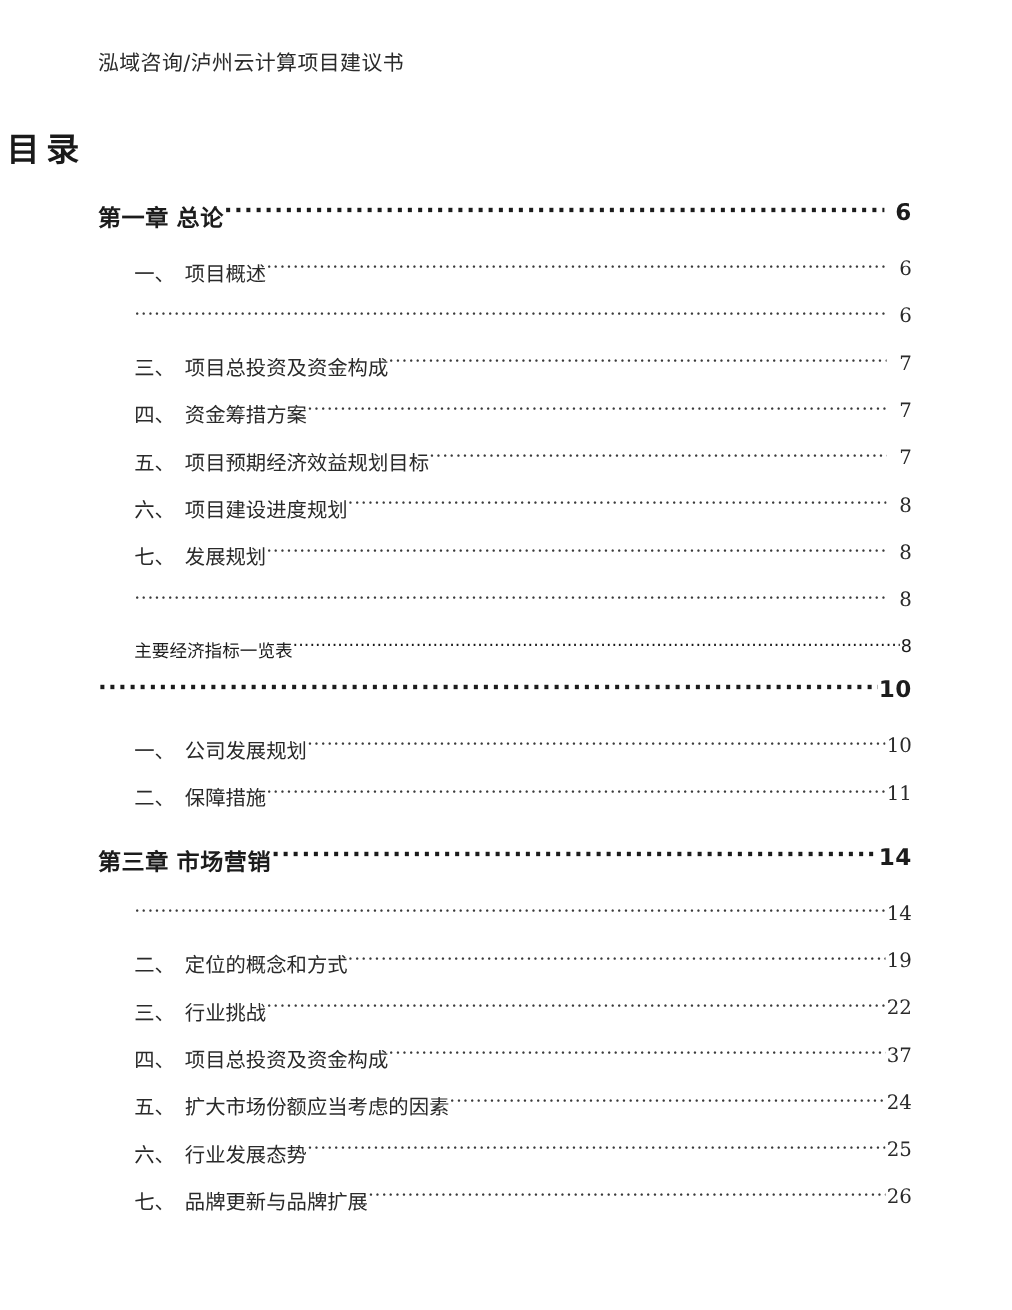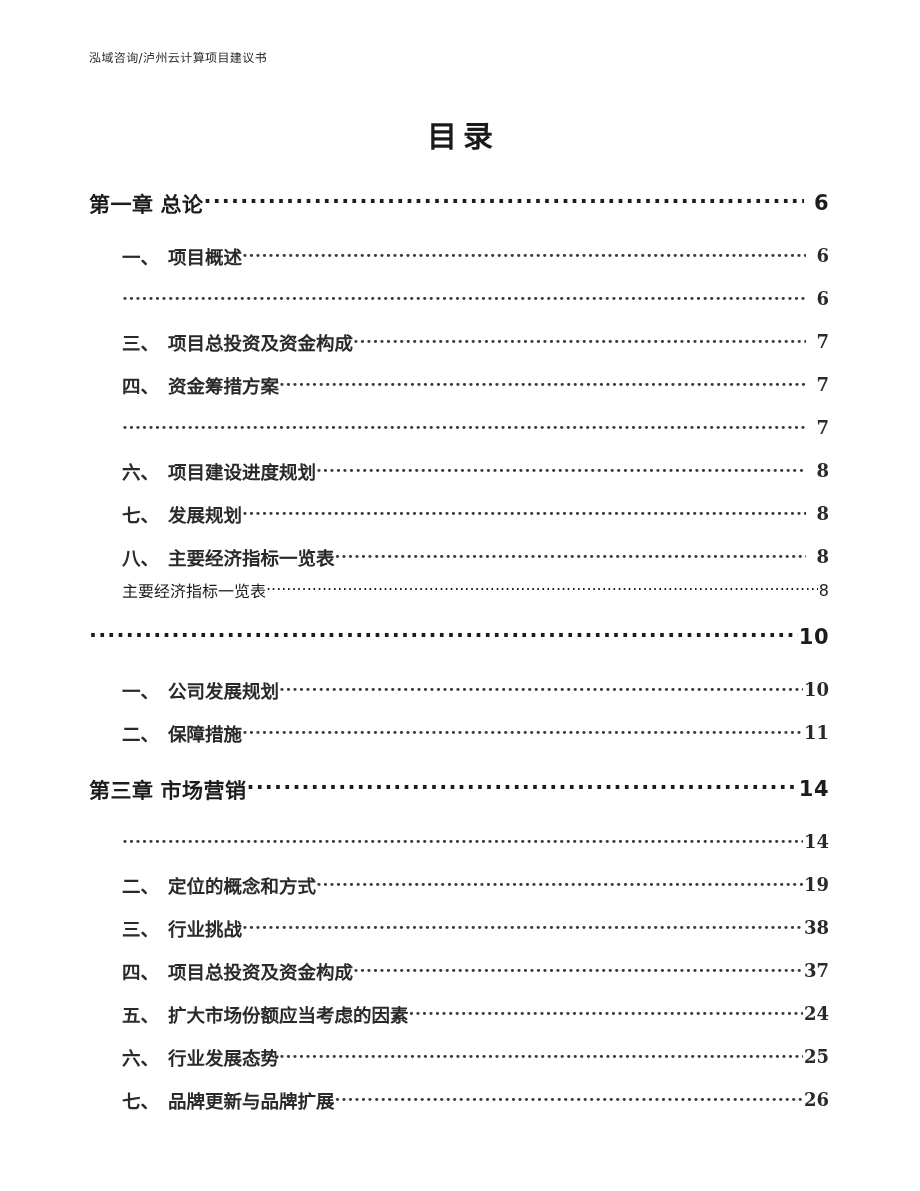--- a/index.html
+++ b/index.html
@@ -20,55 +20,55 @@
     inset: 0;
     background: #ffffff;
   }
 
   
   .doc-header {
     position: absolute;
     top: 48px;
     left: 89px;
     right: 89px;
-    font-size: 12px;
+    font-size: 19px;
     line-height: 20px;
     color: #2b2b2b;
     letter-spacing: 0.4px;
     font-family: "DejaVu Sans", "Liberation Sans", sans-serif;
     white-space: nowrap;
   }
 
   
   .toc-title {
     position: absolute;
     top: 117px;
     left: 0;
     width: 920px;
-    text-align: center;
+    text-align: left;
     font-size: 30px;
     line-height: 40px;
     font-weight: bold;
     color: #1a1a1a;
     letter-spacing: 6px;
     text-indent: 6px;
     font-family: "DejaVu Sans", "Liberation Sans", sans-serif;
   }
 
   
   .toc-list {
     position: absolute;
     top: 181px;
     left: 89px;
     width: 740px;
   }
 
   .toc-entry {
     display: flex;
-    align-items: center;
+    align-items: flex-start;
     width: 100%;
     box-sizing: border-box;
     white-space: nowrap;
     color: #1c1c1c;
   }
 
   .toc-label {
     flex: 0 0 auto;
     overflow: hidden;
   }
@@ -108,21 +108,21 @@
     min-width: 24px;
   }
   .level-chapter .chapter-num {
     margin-right: 7px;
   }
 
   
   .level-section {
     height: 43px;
     font-size: 18.5px;
-    font-weight: bold;
+    font-weight: normal;
     color: #2a2a2a;
     padding-left: 33px;
     font-family: "DejaVu Serif", "Liberation Serif", serif;
   }
   .level-section .toc-dots {
     font-size: 17px;
     letter-spacing: 0.6px;
     color: #3a3a3a;
     top: -1px;
   }
@@ -177,35 +177,35 @@
         <span class="toc-label"><span class="section-num">三、</span><span>项目总投资及资金构成</span></span>
         <span class="toc-dots">···································································································································································································································································</span>
         <span class="toc-page">7</span>
       </div>
       <div class="toc-entry level-section">
         <span class="toc-label"><span class="section-num">四、</span><span>资金筹措方案</span></span>
         <span class="toc-dots">···································································································································································································································································</span>
         <span class="toc-page">7</span>
       </div>
       <div class="toc-entry level-section">
+        <span class="toc-label"><span class="section-num">五、</span><span>项目预期经济效益规划目标</span></span>
         <span class="toc-dots">···································································································································································································································································</span>
         <span class="toc-page">7</span>
       </div>
       <div class="toc-entry level-section">
         <span class="toc-label"><span class="section-num">六、</span><span>项目建设进度规划</span></span>
         <span class="toc-dots">···································································································································································································································································</span>
         <span class="toc-page">8</span>
       </div>
       <div class="toc-entry level-section">
         <span class="toc-label"><span class="section-num">七、</span><span>发展规划</span></span>
         <span class="toc-dots">···································································································································································································································································</span>
         <span class="toc-page">8</span>
       </div>
       <div class="toc-entry level-section">
-        <span class="toc-label"><span class="section-num">八、</span><span>主要经济指标一览表</span></span>
         <span class="toc-dots">···································································································································································································································································</span>
         <span class="toc-page">8</span>
       </div>
       <div class="toc-entry level-caption">
         <span class="toc-label"><span>主要经济指标一览表</span></span>
         <span class="toc-dots">···································································································································································································································································</span>
         <span class="toc-page">8</span>
       </div>
       <div class="toc-entry level-chapter gap-before gap-after">
         <span class="toc-dots">···································································································································································································································································</span>
@@ -231,21 +231,21 @@
         <span class="toc-page">14</span>
       </div>
       <div class="toc-entry level-section">
         <span class="toc-label"><span class="section-num">二、</span><span>定位的概念和方式</span></span>
         <span class="toc-dots">···································································································································································································································································</span>
         <span class="toc-page">19</span>
       </div>
       <div class="toc-entry level-section">
         <span class="toc-label"><span class="section-num">三、</span><span>行业挑战</span></span>
         <span class="toc-dots">···································································································································································································································································</span>
-        <span class="toc-page">38</span>
+        <span class="toc-page">22</span>
       </div>
       <div class="toc-entry level-section">
         <span class="toc-label"><span class="section-num">四、</span><span>项目总投资及资金构成</span></span>
         <span class="toc-dots">···································································································································································································································································</span>
         <span class="toc-page">37</span>
       </div>
       <div class="toc-entry level-section">
         <span class="toc-label"><span class="section-num">五、</span><span>扩大市场份额应当考虑的因素</span></span>
         <span class="toc-dots">···································································································································································································································································</span>
         <span class="toc-page">24</span>

